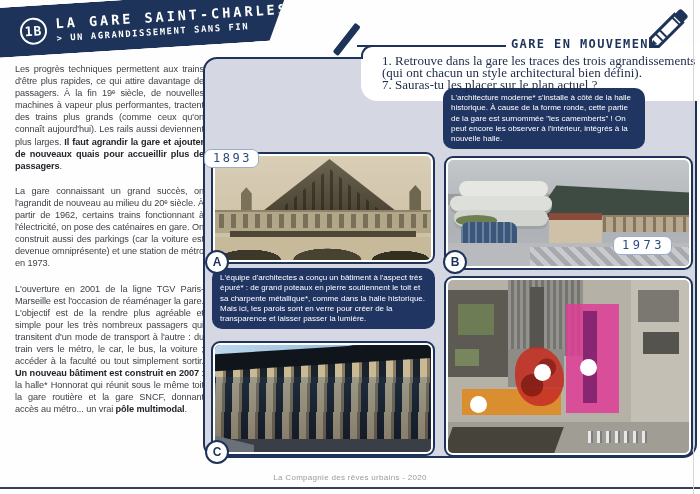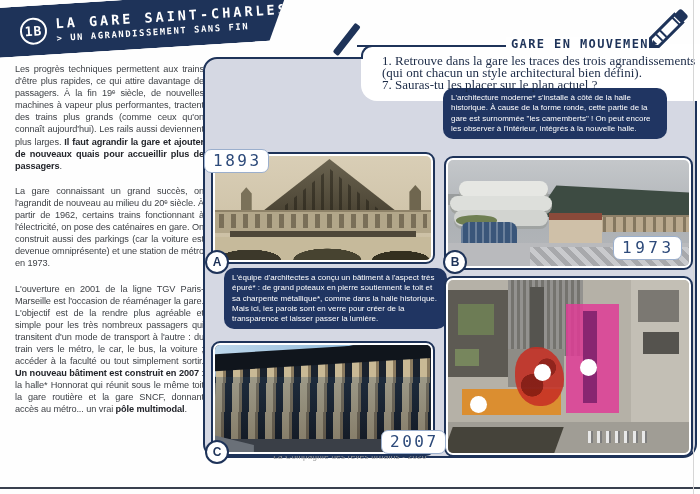--- a/index.html
+++ b/index.html
@@ -45,36 +45,36 @@
           font-size:12px; letter-spacing:1.4px; white-space:nowrap; }
   .pencil { position:absolute; left:644px; top:1px; z-index:6; }
   .instr-text { position:absolute; left:382px; top:55px; z-index:5;
           font-family:Liberation Serif, serif; font-size:13px; line-height:11.8px;
           color:#1b2a46; white-space:nowrap; }
 
   
   .cap { position:absolute; background:#203562; color:#fff; border-radius:10px;
           padding:5px 8px; font-size:8px; line-height:10.3px; z-index:3; }
   .cap-a { left:210px; top:90px;  width:225px; }
-  .cap-b { left:443px; top:88px;  width:224px; }
-  .cap-c { left:224px; top:268px; width:223px; }
+  .cap-b { left:443px; top:88px;  width:202px; }
+  .cap-c { left:212px; top:268px; width:223px; }
 
   
   .frame { position:absolute; border:2.5px solid #1e3359; border-radius:9px; background:#fff;
           padding:2px; z-index:3; }
   .frame-inner { width:100%; height:100%; border-radius:5px; overflow:hidden; position:relative; }
   .fa { left:211px; top:152px; width:224px; height:112px; }
   .fb { left:444px; top:156px; width:249px; height:114px; }
   .fc { left:211px; top:341px; width:224px; height:115px; }
   .fd { left:444px; top:276px; width:249px; height:181px; }
   .frame .ph { position:absolute; }
 
   
   .year { position:absolute; background:#fff; border:1.5px solid #9bafcd; border-radius:7px;
-          color:#2d4a7a; font-family:"DejaVu Sans Mono",monospace; font-size:16px;
+          color:#2d4a7a; font-family:"DejaVu Sans Mono",monospace; font-size:12px;
           letter-spacing:2.5px; padding:1px 6px 2px 8px; z-index:7; line-height:1.2; }
   .y1893 { left:204px; top:149px; }
   .y1973 { left:613px; top:236px; letter-spacing:3.5px; }
   .y2007 { left:381px; top:430px; }
   .letter { position:absolute; width:24px; height:24px; border-radius:50%; background:#fff;
           border:2px solid #1e3359; color:#1e3359; font-weight:bold; font-size:12px;
           display:flex; align-items:center; justify-content:center; z-index:7; }
   .la { left:205px; top:250px; }
   .lb { left:443px; top:250px; }
   .lc { left:205px; top:440px; }
@@ -147,21 +147,21 @@
   .ov-orange { left:6%; top:63%; width:41%; height:15%; background:rgba(222,139,38,.92); z-index:2; }
   .ov-red    { left:28%; top:39%; width:20%; height:34%; background:rgba(198,48,36,.88);
                border-radius:42% 55% 45% 50%; z-index:2;
                background-image:radial-gradient(circle at 35% 65%,rgba(90,10,5,.55) 0 22%,transparent 23%),
                                 radial-gradient(circle at 65% 35%,rgba(90,10,5,.45) 0 18%,transparent 19%); }
   .ov-pink   { left:49%; top:14%; width:22%; height:63%; background:rgba(222,62,150,.86); z-index:2; }
   .ov-pink-in{ left:56%; top:18%; width:6%; height:53%; background:rgba(110,25,100,.75); z-index:3; }
   .slot { position:absolute; width:17px; height:17px; border-radius:50%; background:#fff; z-index:4; }
 
   
-  .credit { position:absolute; left:0; right:0; top:452px; text-align:center;
+  .credit { position:absolute; left:0; right:0; top:473px; text-align:center;
             font-size:8px; color:#9b9b9b; z-index:2; letter-spacing:.3px; }
   .bottomline { position:absolute; left:0; top:487px; width:100%; height:2.4px; background:#39404f; }
   .edgeline   { position:absolute; left:693px; top:0; width:1px; height:100%; background:#d6d6d6; z-index:9; }
   .abs { position:absolute; }
 </style>
 </head>
 <body>
 
 <div class="page">
 
@@ -269,21 +269,20 @@
       <div class="ph ov-pink"></div>
       <div class="ph ov-pink-in"></div>
       <div class="slot" style="left:22px; top:116px;"></div>
       <div class="slot" style="left:86px; top:84px;"></div>
       <div class="slot" style="left:132px; top:79px;"></div>
     </div>
   </div>
 
   <div class="year y1893">1893</div>
   <div class="year y1973">1973</div>
-  <div class="year y2007">2007</div>
 
   <div class="letter la">A</div>
   <div class="letter lb">B</div>
   <div class="letter lc">C</div>
 
   <div class="credit">La Compagnie des rêves urbains - 2020</div>
   <div class="bottomline"></div>
   <div class="edgeline"></div>
 
 </div>

